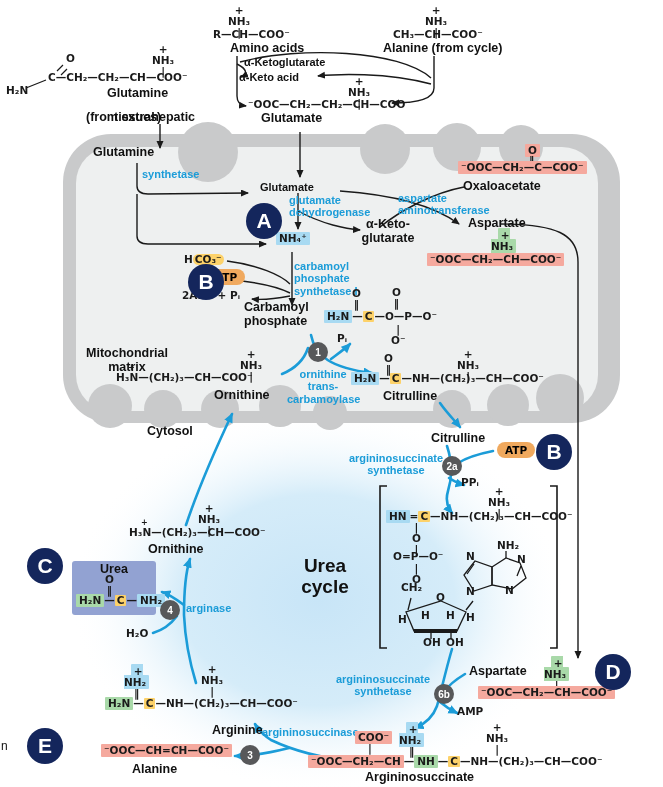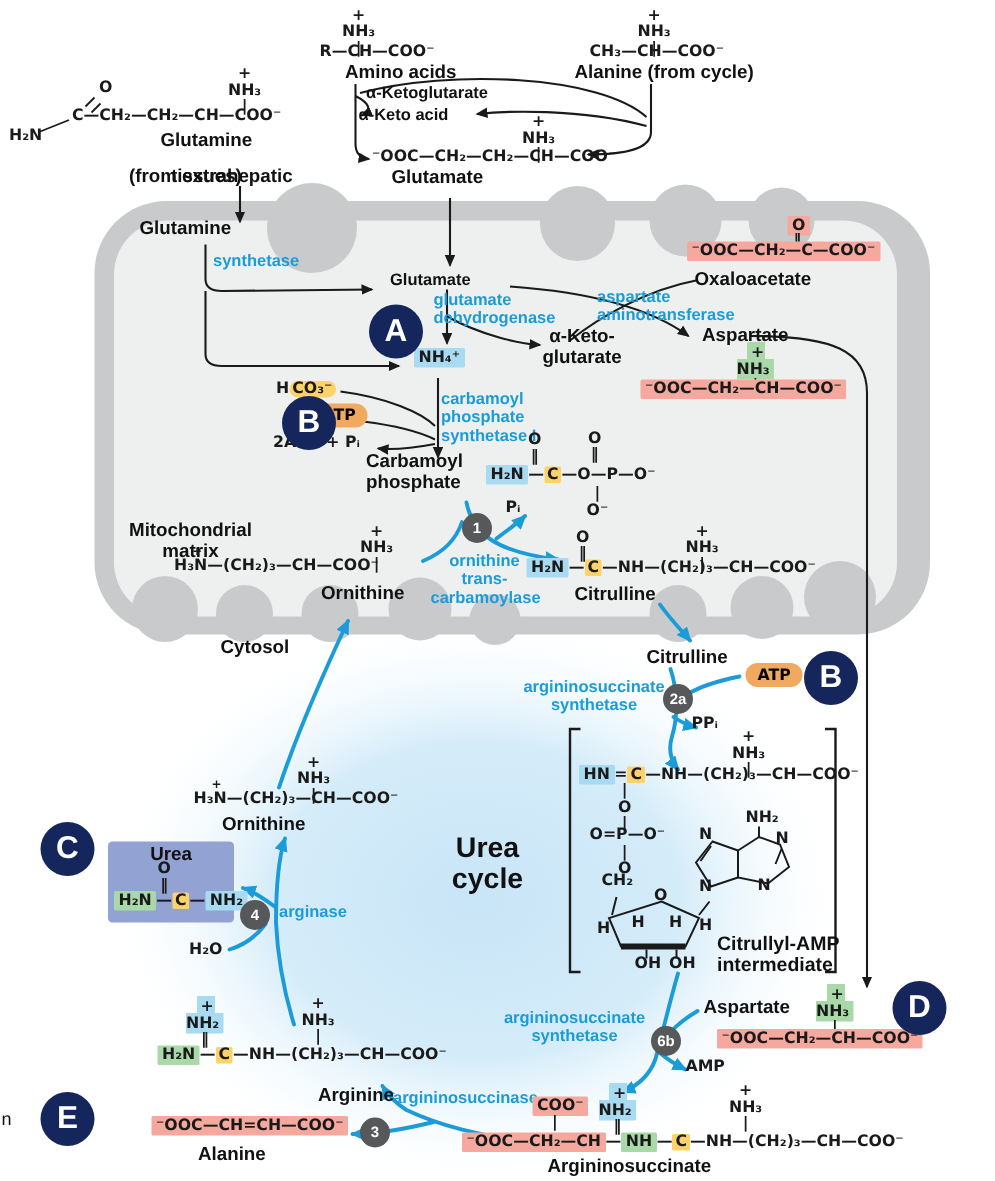--- a/index.html
+++ b/index.html
@@ -251,22 +251,20 @@
 <div class="abs chem" style="left:446px;top:610px">H</div>
 <div class="abs chem" style="left:398px;top:614px">H</div>
 <div class="abs chem" style="left:466px;top:612px">H</div>
 <div class="abs chem" style="left:423px;top:637px">OH</div>
 <div class="abs chem" style="left:446px;top:637px">OH</div>
 <div class="abs chem" style="left:497px;top:540px">NH₂</div>
 <div class="abs chem" style="left:466px;top:551px">N</div>
 <div class="abs chem" style="left:517px;top:554px">N</div>
 <div class="abs chem" style="left:505px;top:585px">N</div>
 <div class="abs chem" style="left:466px;top:586px">N</div>
-<div class="abs lbl" style="left:478px;top:622px;font-size:13px">Citrullyl-AMP
-intermediate</div>
 
 <div class="abs chem tiny" style="left:141px;top:519px">+</div>
 <div class="abs chem" style="left:129px;top:527px">H₃N—(CH₂)₃—CH—COO⁻</div>
 <div class="abs chem stack" style="left:198px;top:503px">+
 NH₃
 |</div>
 <div class="abs lbl" style="left:148px;top:543px">Ornithine</div>
 
 <div class="abs ureabox" style="left:72px;top:561px;width:84px;height:54px"></div>
 <div class="abs lbl ctr" style="left:72px;top:563px;width:84px">Urea</div>

